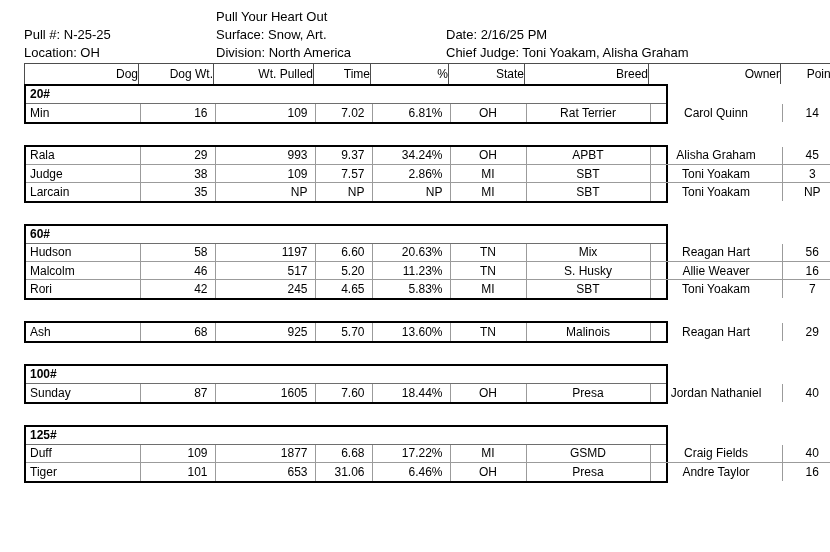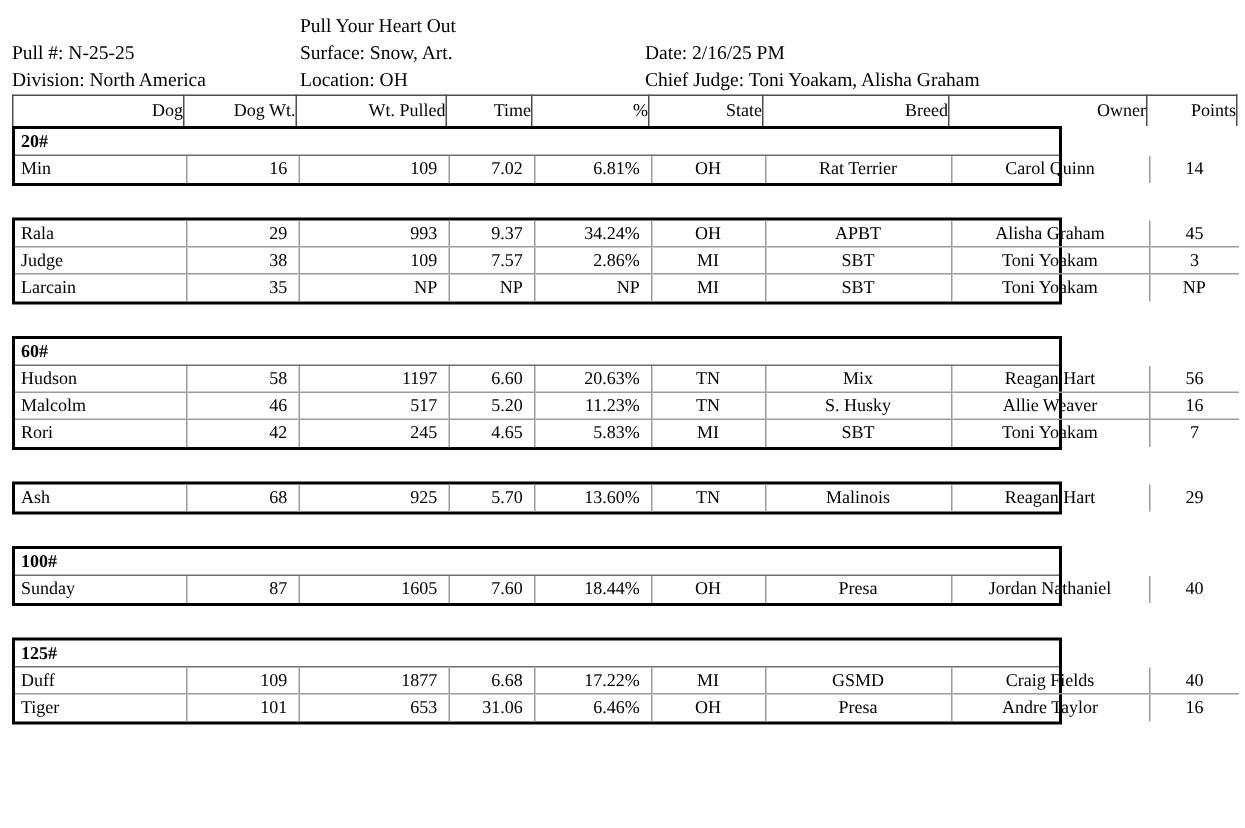--- a/index.html
+++ b/index.html
@@ -3,21 +3,21 @@
 <meta charset="utf-8">
 <style>
   * { margin: 0; padding: 0; box-sizing: border-box; }
   html, body { background: #ffffff; }
   body {
     width: 830px; height: 552px;
     font-family: "Liberation Sans", "DejaVu Sans", sans-serif;
     color: #000;
     overflow: hidden;
   }
-  .page { padding: 8px 0 0 8px; width: 824px; font-family: Liberation Serif, serif; }
+  .page { padding: 8px 0 0 24px; width: 824px; }
 
   
   .meta {
     display: grid;
     grid-template-columns: 192px 230px 1fr;
     grid-auto-rows: 18px;
     font-size: 13px;
     line-height: 18px;
     margin-bottom: 1px;
     width: 816px;
@@ -38,21 +38,21 @@
     font-size: 12px;
     height: 20px;
     text-align: right;
     vertical-align: middle;
     overflow: hidden; white-space: nowrap;
   }
 
   
   .section {
     border: 2px solid #000;
-    width: 700px;
+    width: 644px;
     margin-bottom: 21px;
     background: #fff;
   }
   .section:last-child { margin-bottom: 0; }
   .section-label {
     height: 18px;
     line-height: 17px;
     font-size: 12px;
     font-weight: bold;
     padding-left: 4px;
@@ -80,22 +80,22 @@
 
   <div class="meta">
     <div></div>
     <div>Pull Your Heart Out</div>
     <div></div>
 
     <div>Pull #: N-25-25</div>
     <div>Surface: Snow, Art.</div>
     <div>Date: 2/16/25 PM</div>
 
+    <div>Location: OH</div>
     <div>Division: North America</div>
-    <div>Location: OH</div>
     <div>Chief Judge: Toni Yoakam, Alisha Graham</div>
   </div>
 
   <table class="header-table">
     <colgroup>
       <col class="w0">
         <col class="w1">
         <col class="w2">
         <col class="w3">
         <col class="w4">

